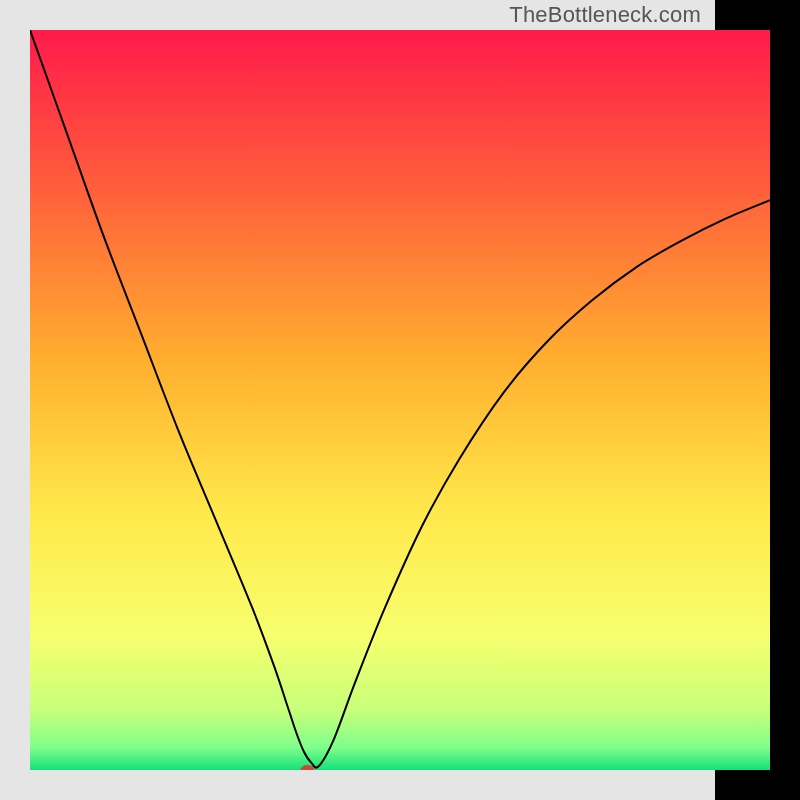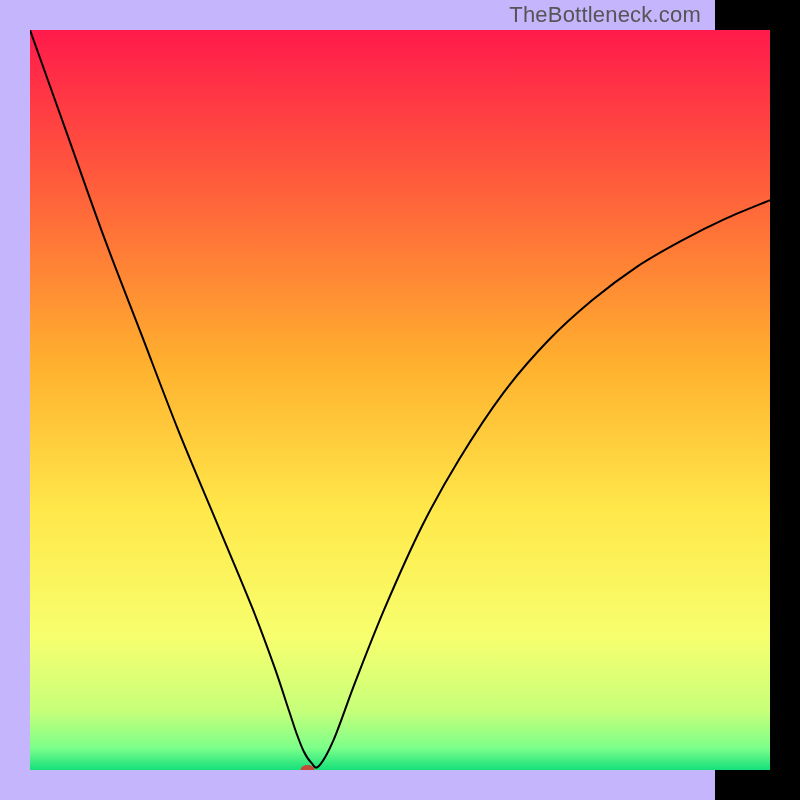--- a/index.html
+++ b/index.html
@@ -10,21 +10,21 @@
     background: #000;
     overflow: hidden;
     font-family: Arial, Helvetica, sans-serif;
   }
   .frame {
     position: absolute;
     left: 0;
     top: 0;
     width: 715px;
     height: 800px;
-    background: #c4b5fd;
+    background: #e5e5e5;
   }
   .watermark {
     position: absolute;
     top: 2px;
     right: 14px;
     color: #555;
     font-size: 22px;
     font-weight: 500;
     letter-spacing: 0.2px;
     user-select: none;

